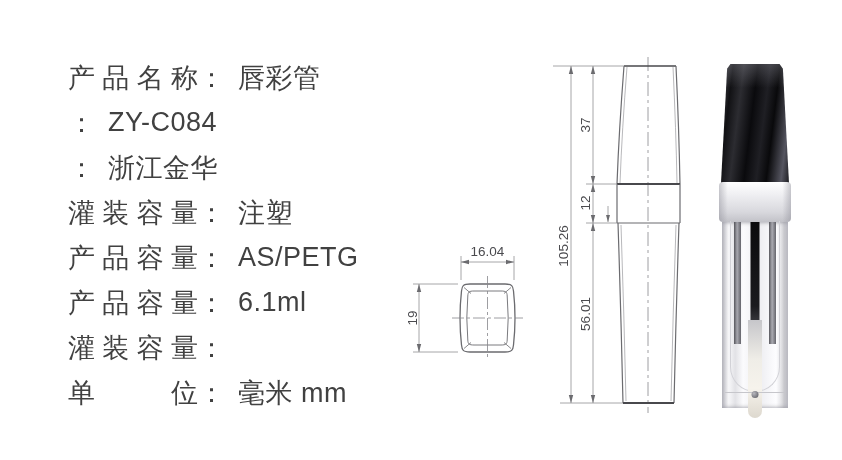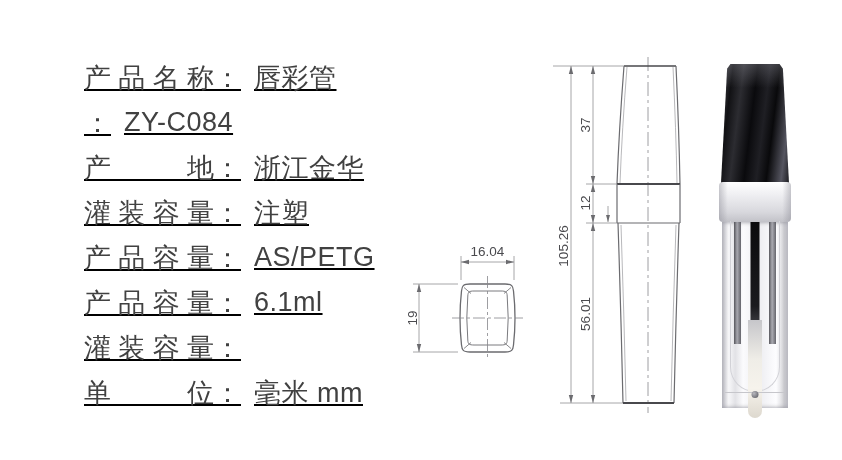--- a/index.html
+++ b/index.html
@@ -3,21 +3,21 @@
 <meta charset="utf-8">
 <style>
   html,body{margin:0;padding:0;}
   body{
     width:842px;height:460px;background:#ffffff;position:relative;overflow:hidden;
     font-family:"Liberation Sans","DejaVu Sans",sans-serif;
   }
   .canvas{position:absolute;inset:0;width:842px;height:460px;}
 
   
-  .spec-table{position:absolute;left:84px;top:55px;width:330px;text-decoration:underline;}
+  .spec-table{position:absolute;left:68px;top:55px;width:330px;}
   .spec-row{display:flex;align-items:center;height:45px;font-size:27px;color:#414141;white-space:nowrap;}
   .spec-label{display:inline-block;width:130px;text-align:justify;text-align-last:justify;}
   .spec-colon{display:inline-block;}
   .spec-value{display:inline-block;margin-left:13px;letter-spacing:.5px;text-align:center;}
 
   
   .drawing-capview{position:absolute;left:400px;top:233px;}
   .drawing-sideview{position:absolute;left:540px;top:40px;}
   svg text{font-family:"Liberation Sans","DejaVu Sans",sans-serif;fill:#4a4a4e;font-size:13.5px;}
 
@@ -75,21 +75,20 @@
     <div class="spec-row">
       <span class="spec-label">产品名称</span>
         <span class="spec-colon">：</span>
         <span class="spec-value">唇彩管</span>
     </div>
     <div class="spec-row">
         <span class="spec-colon">：</span>
         <span class="spec-value">ZY-C084</span>
     </div>
     <div class="spec-row">
-      <span class="spec-label">产地</span>
         <span class="spec-colon">：</span>
         <span class="spec-value">浙江金华</span>
     </div>
     <div class="spec-row">
       <span class="spec-label">灌装容量</span>
         <span class="spec-colon">：</span>
         <span class="spec-value">注塑</span>
     </div>
     <div class="spec-row">
       <span class="spec-label">产品容量</span>

